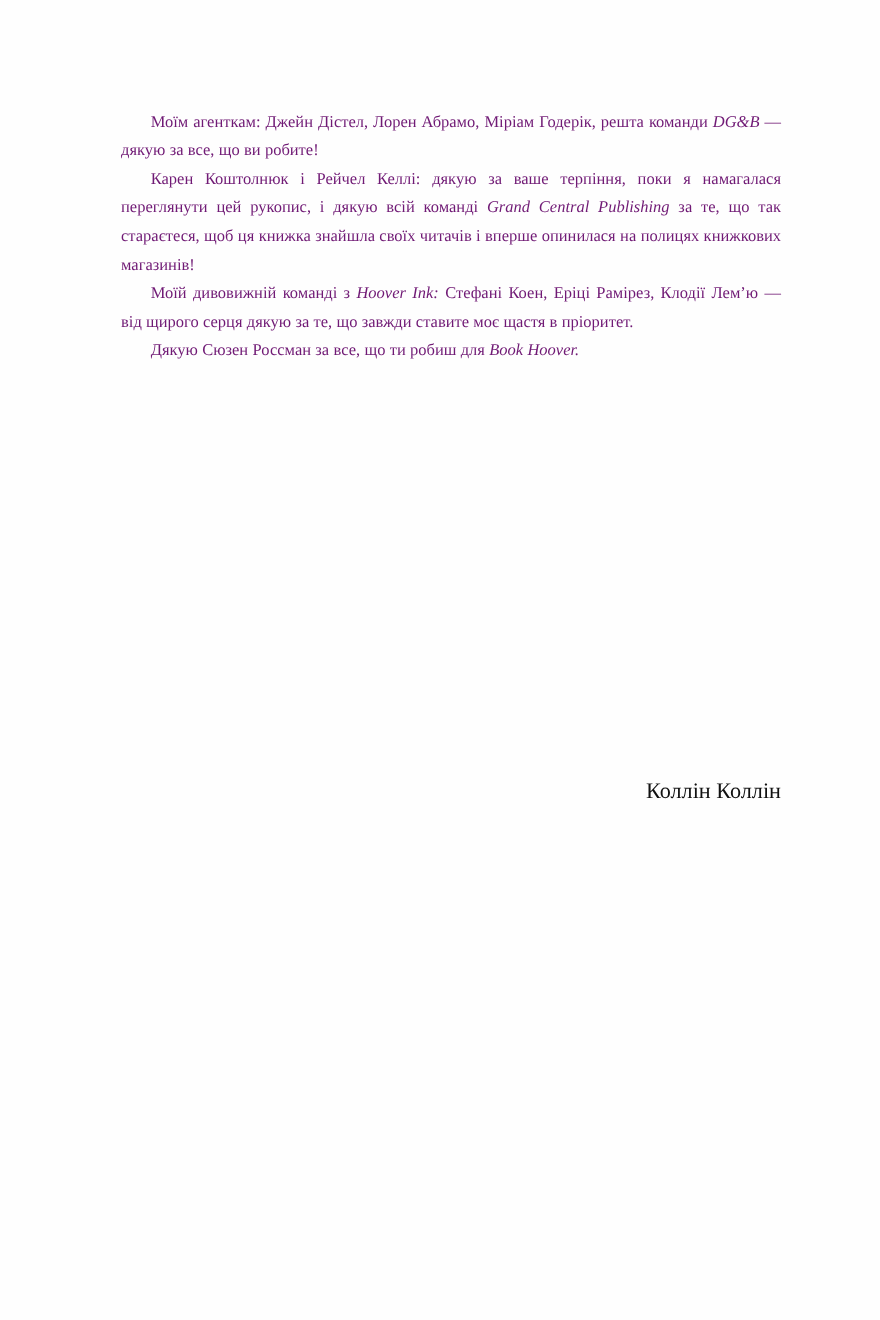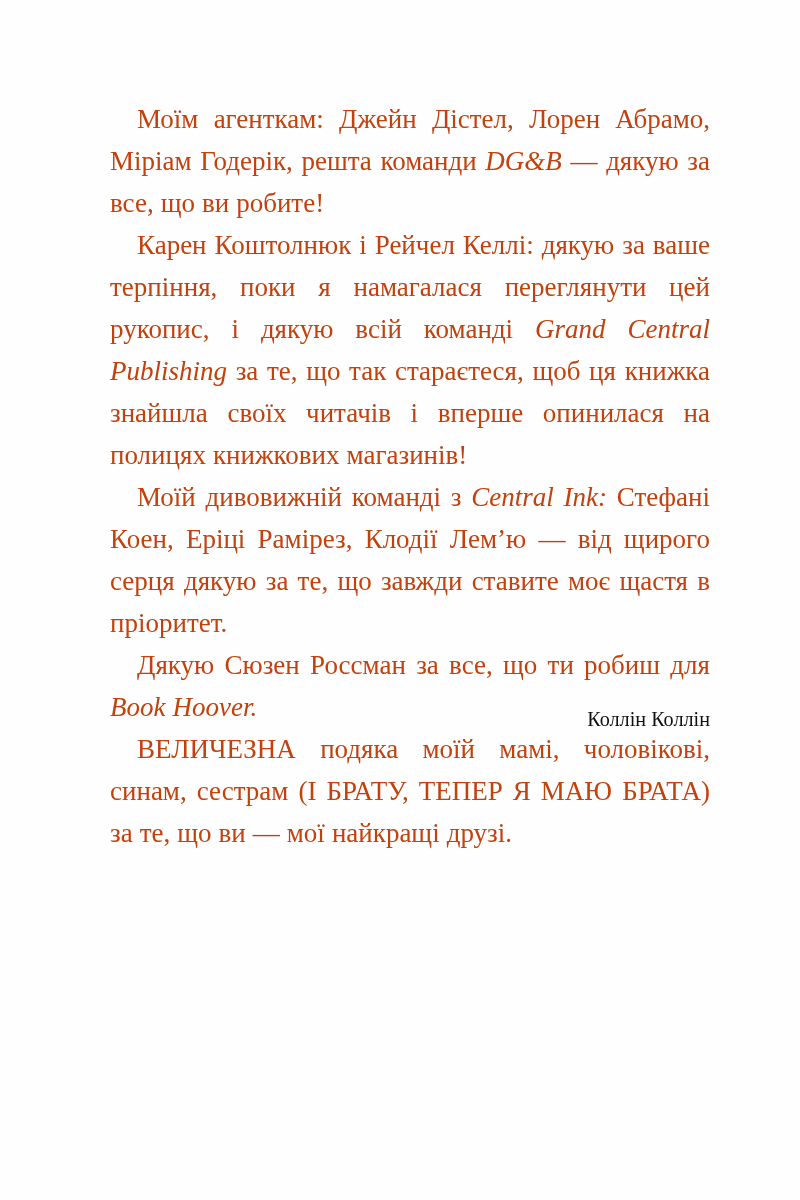--- a/index.html
+++ b/index.html
@@ -28,26 +28,26 @@
   .text-block {
     position: absolute;
     left: 110px;
     top: 98px;
     width: 600px;
   }
 
   p.para {
     margin: 0;
     padding: 0;
-    font-size: 27px;
-    line-height: 42px;
+    font-size: 15px;
+    line-height: 26px;
     text-align: justify;
     text-justify: inter-word;
     text-indent: 27px;
-    color: #c2410c;
+    color: #701a75;
     hyphens: manual;
     word-spacing: 0.01em;
   }
 
   
 
   em, .ital {
     font-style: italic;
   }
 
@@ -71,25 +71,24 @@
 <body>
 
 <div class="page">
 
   <div class="text-block">
 
     <p class="para">Моїм агенткам: Джейн Дістел, Лорен Абрамо, Міріам Годерік, решта команди <em class="ital">DG&amp;B</em> — дякую за все, що ви робите!</p>
 
     <p class="para">Карен Коштолнюк і Рейчел Келлі: дякую за ваше терпіння, поки я намагалася переглянути цей рукопис, і дякую всій команді <em class="ital">Grand Central Publishing</em> за те, що так стараєтеся, щоб ця книжка знайшла своїх читачів і вперше опинилася на полицях книжкових магазинів!</p>
 
-    <p class="para">Моїй дивовижній команді з <em class="ital">Central Ink:</em> Стефані Коен, Еріці Рамірез, Клодії Лем’ю — від щирого серця дякую за те, що завжди ставите моє щастя в пріоритет.</p>
+    <p class="para">Моїй дивовижній команді з <em class="ital">Hoover Ink:</em> Стефані Коен, Еріці Рамірез, Клодії Лем’ю — від щирого серця дякую за те, що завжди ставите моє щастя в пріоритет.</p>
 
     <p class="para">Дякую Сюзен Россман за все, що ти робиш для <em class="ital">Book Hoover.</em></p>
 
-    <p class="para">ВЕЛИЧЕЗНА подяка моїй мамі, чоловікові, синам, сестрам (І БРАТУ, ТЕПЕР Я МАЮ БРАТА) за те, що ви — мої найкращі друзі.</p>
 
 
   </div>
 
   <div class="signature">
     <span class="sig-line">Коллін Коллін</span>
   </div>
 
 </div>
 

